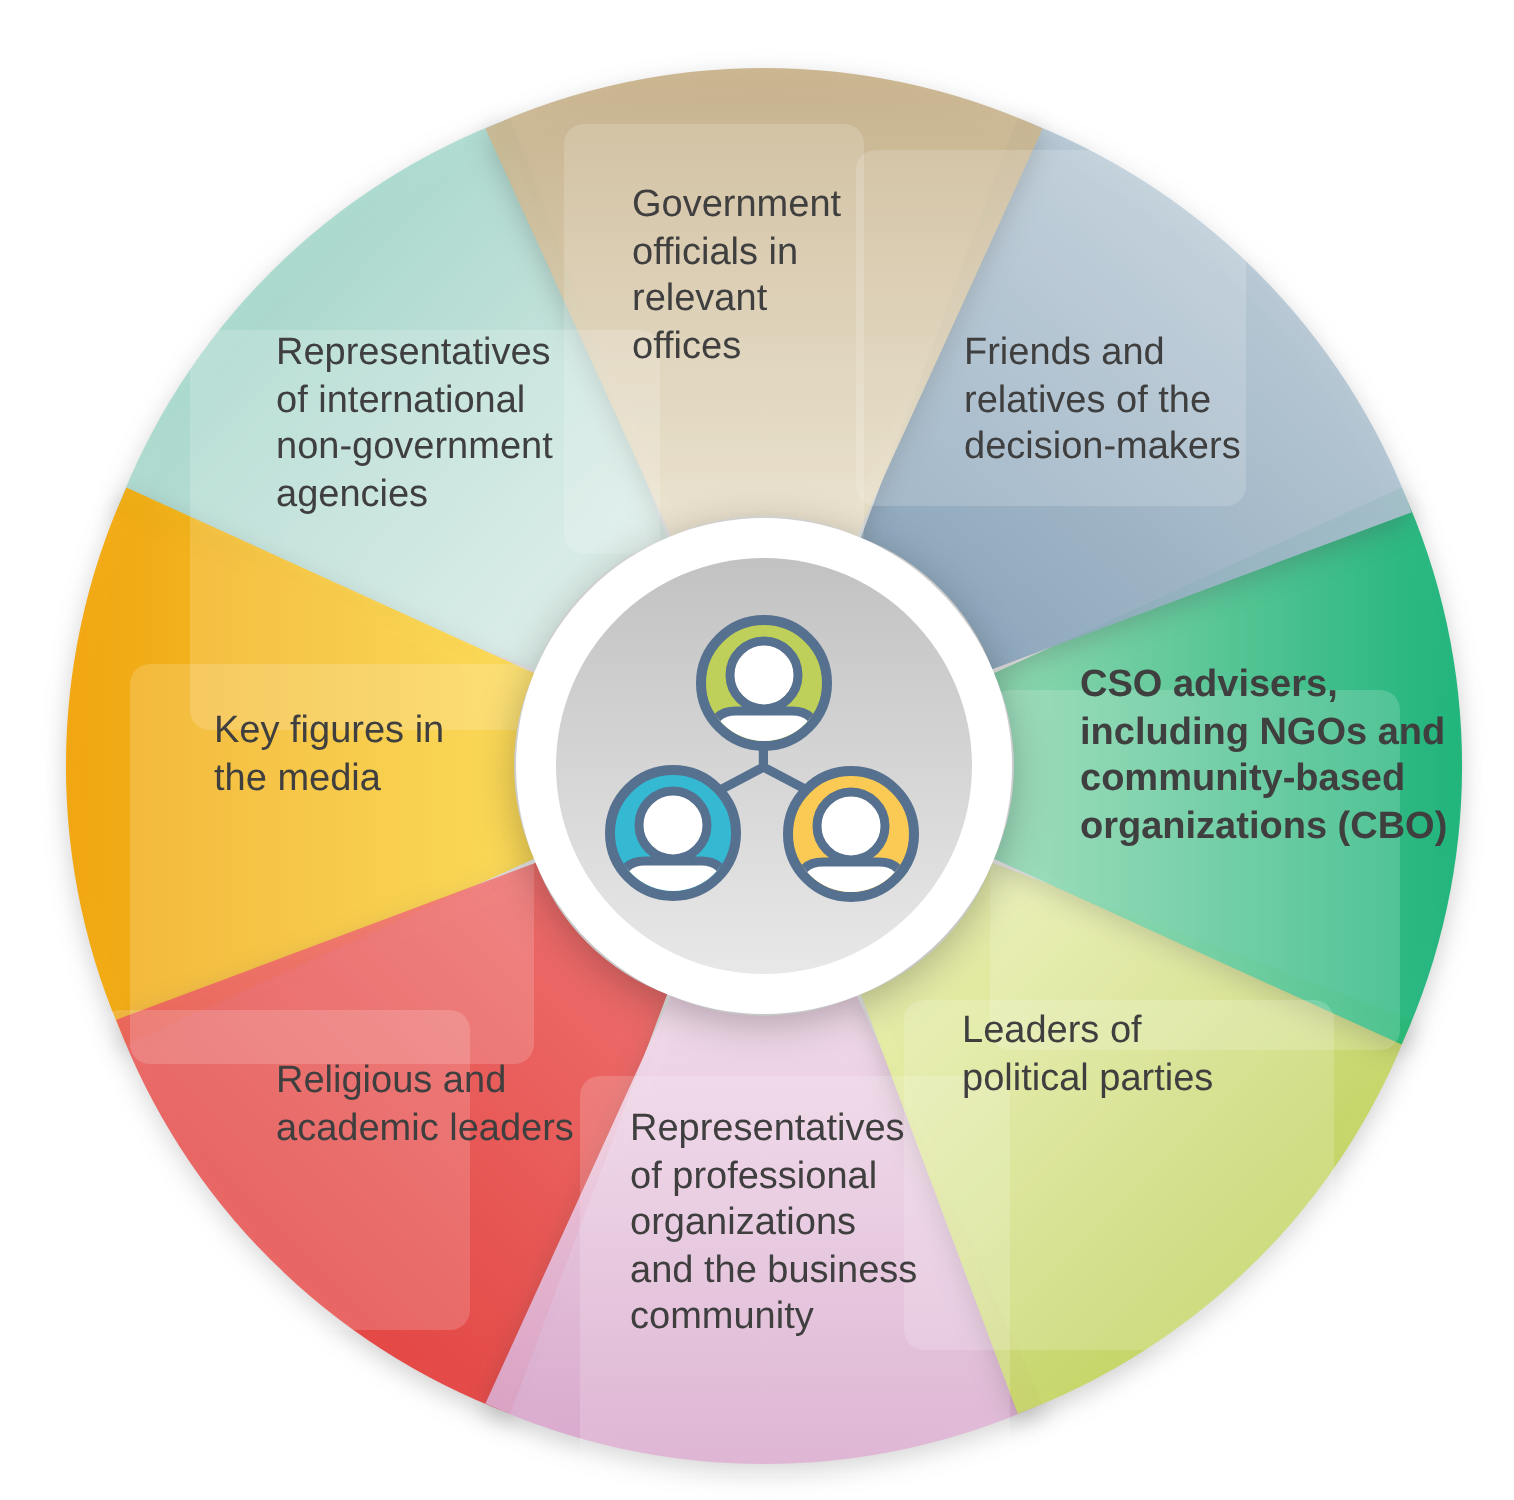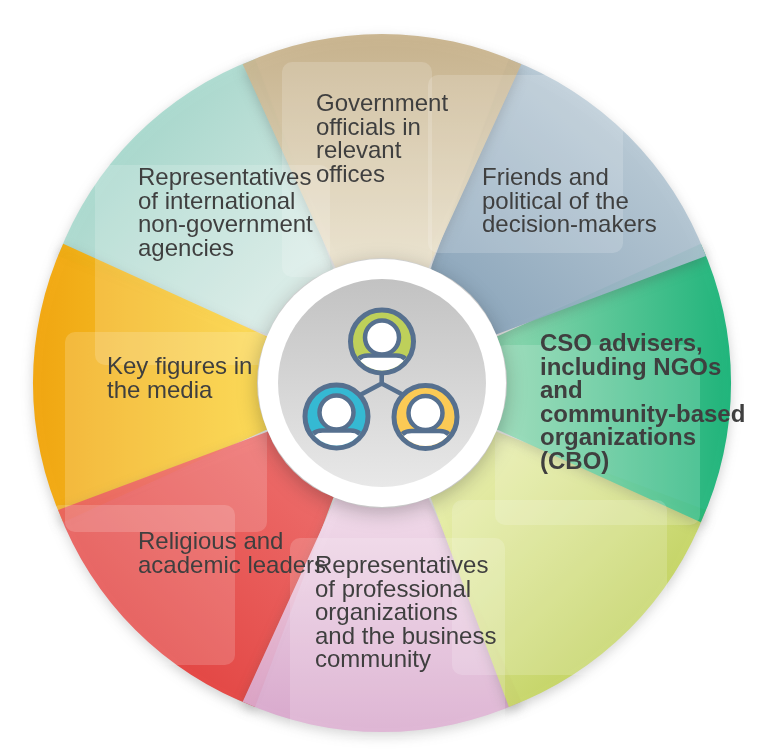--- a/index.html
+++ b/index.html
@@ -12,21 +12,21 @@
   }
   .stage svg{position:absolute;left:0;top:0;}
   .wedge{
     fill-opacity:0.92;
     filter:drop-shadow(0 4px 6px rgba(70,70,70,0.28));
   }
   .sheen{fill:#ffffff;fill-opacity:0.17;}
   .center-ring{filter:drop-shadow(0 5px 10px rgba(0,0,0,0.28));}
   .seg-label{
     position:absolute;
-    font-size:24px;
+    font-size:19px;
     line-height:23.5px;
     color:#3f3f3f;
     white-space:pre-line;
     letter-spacing:0;
   }
 </style>
 </head>
 <body>
 
 <div class="stage" style="background: rgb(255, 255, 255);">
@@ -128,26 +128,28 @@
         </g>
       </g>
     </g>
   </svg>
 
   <div class="seg-label" style="left: 316px; top: 91px; color: rgb(63, 63, 63);">Government
 officials in
 relevant
 offices</div>
   <div class="seg-label" style="left: 482px; top: 165px; color: rgb(63, 63, 63);">Friends and
-political of the
+relatives of the
 decision-makers</div>
   <div class="seg-label" style="left: 540px; top: 331px; color: rgb(63, 63, 63); font-weight: bold;">CSO advisers,
 including NGOs and
 community-based
 organizations (CBO)</div>
+  <div class="seg-label" style="left: 481px; top: 504px; color: rgb(63, 63, 63);">Leaders of
+political parties</div>
   <div class="seg-label" style="left: 315px; top: 553px; color: rgb(63, 63, 63);">Representatives
 of professional
 organizations
 and the business
 community</div>
   <div class="seg-label" style="left: 138px; top: 529px; color: rgb(63, 63, 63);">Religious and
 academic leaders</div>
   <div class="seg-label" style="left: 107px; top: 354px; color: rgb(63, 63, 63);">Key figures in
 the media</div>
   <div class="seg-label" style="left: 138px; top: 165px; color: rgb(63, 63, 63);">Representatives

